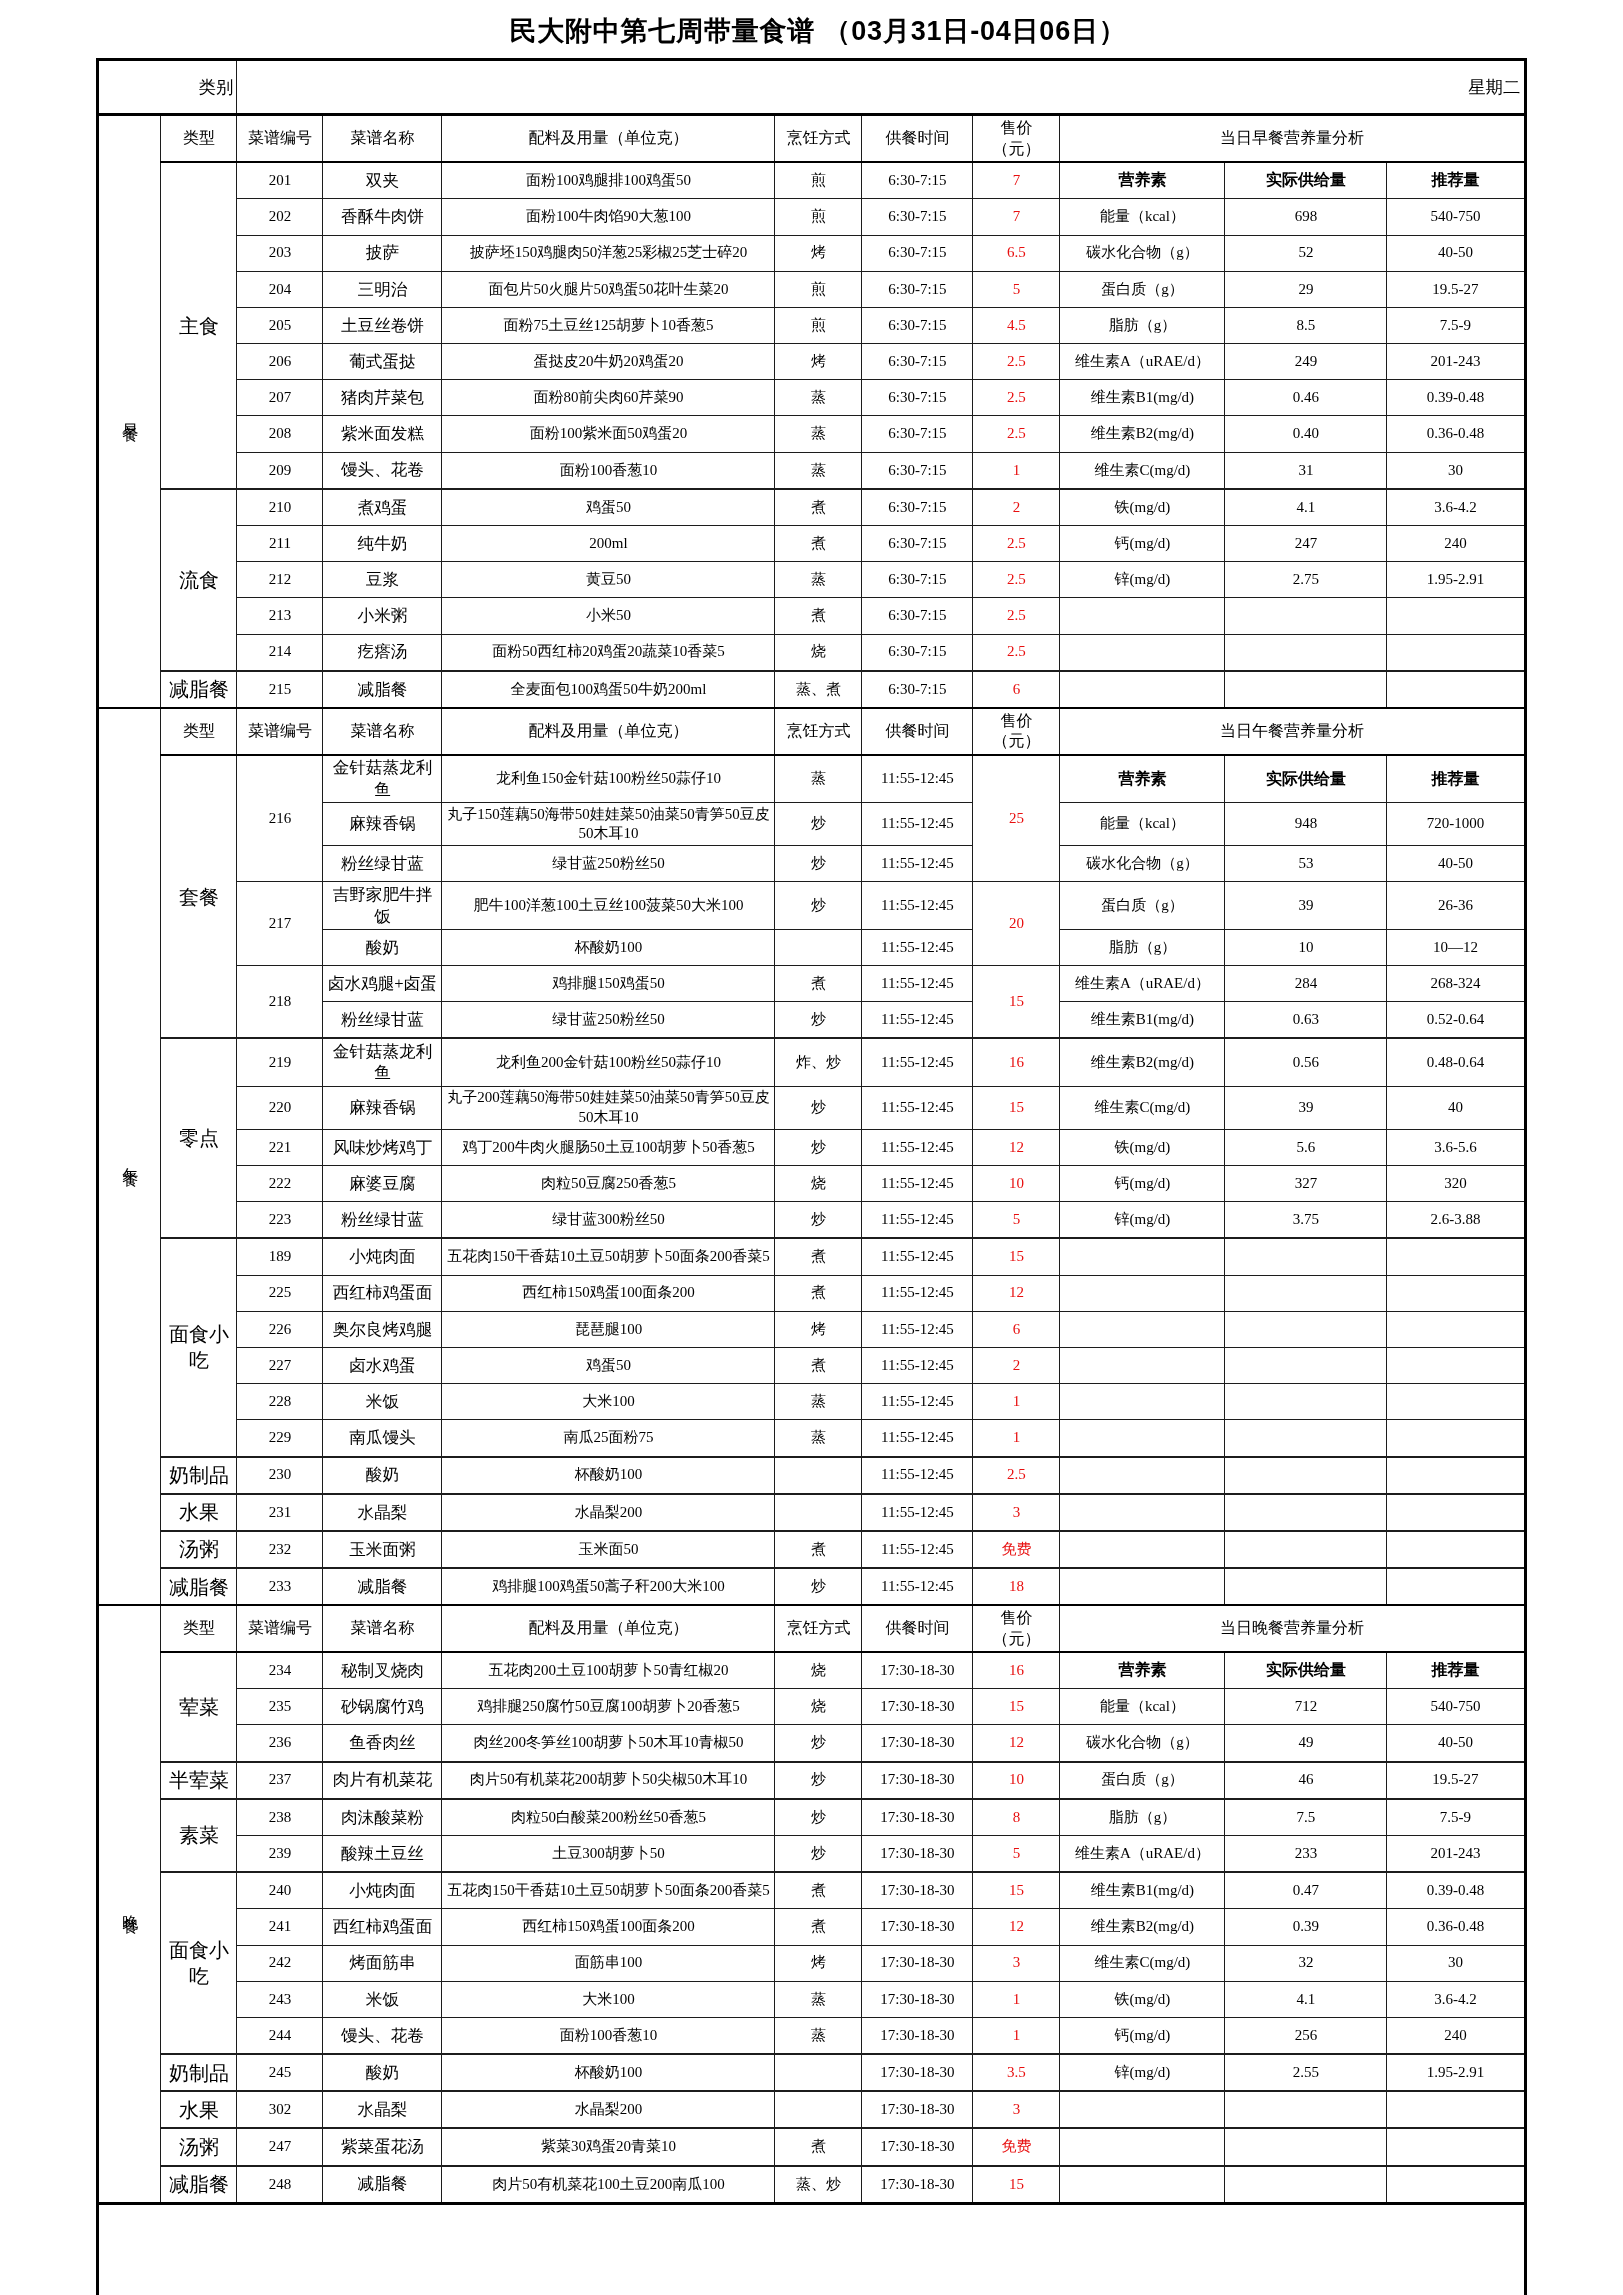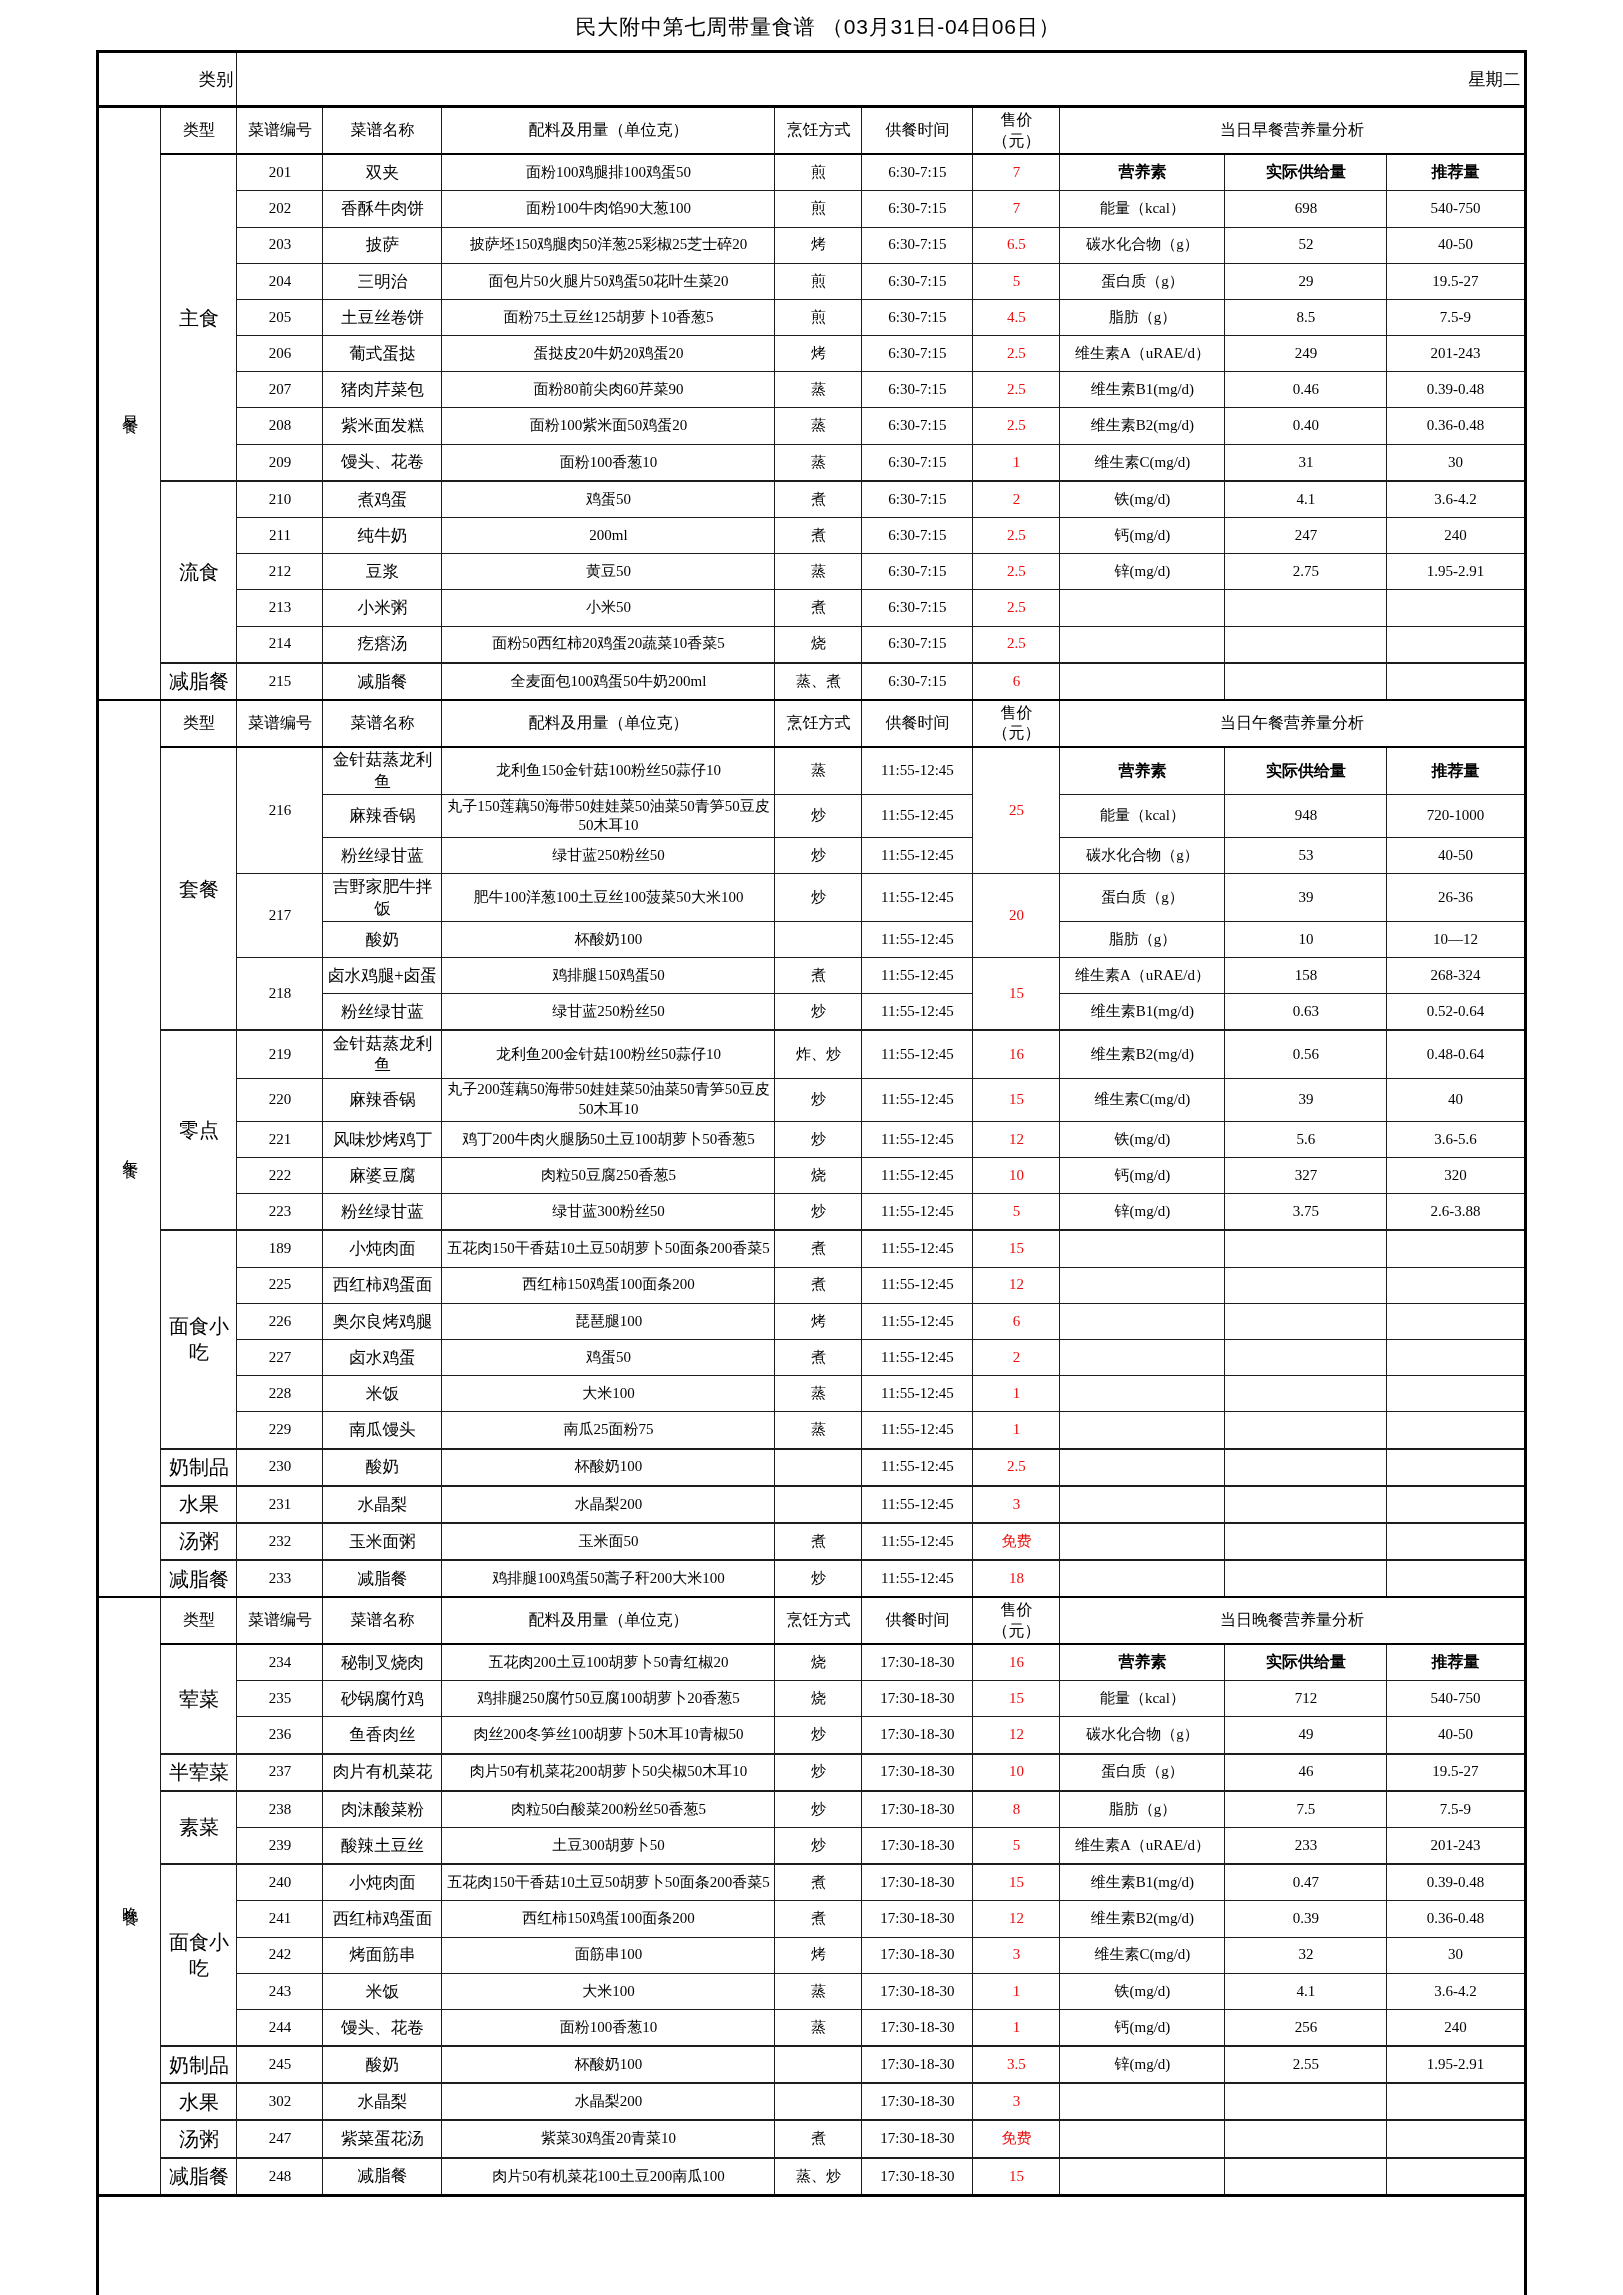--- a/index.html
+++ b/index.html
@@ -6,22 +6,22 @@
   body{
     width:1623px;height:2295px;
     font-family:"Liberation Serif","DejaVu Serif",serif;
     color:#000;
     -webkit-font-smoothing:antialiased;
   }
   .page{padding-top:12.7px;}
   .title{
     text-align:center;
     font-family:"Liberation Sans","DejaVu Sans",sans-serif;
-    font-weight:normal;
-    font-size:21px;
+    font-weight:bold;
+    font-size:27px;
     letter-spacing:0.8px;
     margin:0 0 9.5px 0;
     padding-left:13px;
   }
   table.menu{
     width:1427px;
     margin:0 auto;
     border-collapse:collapse;
     table-layout:fixed;
     border:3.2px solid #000;
@@ -337,21 +337,21 @@
           <td class="nut">10—12</td>
         </tr>
         <tr class="data-row">
           <td rowspan="2" class="id">218</td>
           <td class="name">卤水鸡腿+卤蛋</td>
           <td class="ing">鸡排腿150鸡蛋50</td>
           <td class="method">煮</td>
           <td class="time">11:55-12:45</td>
           <td rowspan="2" class="price">15</td>
           <td class="nut">维生素A（uRAE/d）</td>
-          <td class="nut">158</td>
+          <td class="nut">284</td>
           <td class="nut">268-324</td>
         </tr>
         <tr class="data-row">
           <td class="name">粉丝绿甘蓝</td>
           <td class="ing">绿甘蓝250粉丝50</td>
           <td class="method">炒</td>
           <td class="time">11:55-12:45</td>
           <td class="nut">维生素B1(mg/d)</td>
           <td class="nut">0.63</td>
           <td class="nut">0.52-0.64</td>

